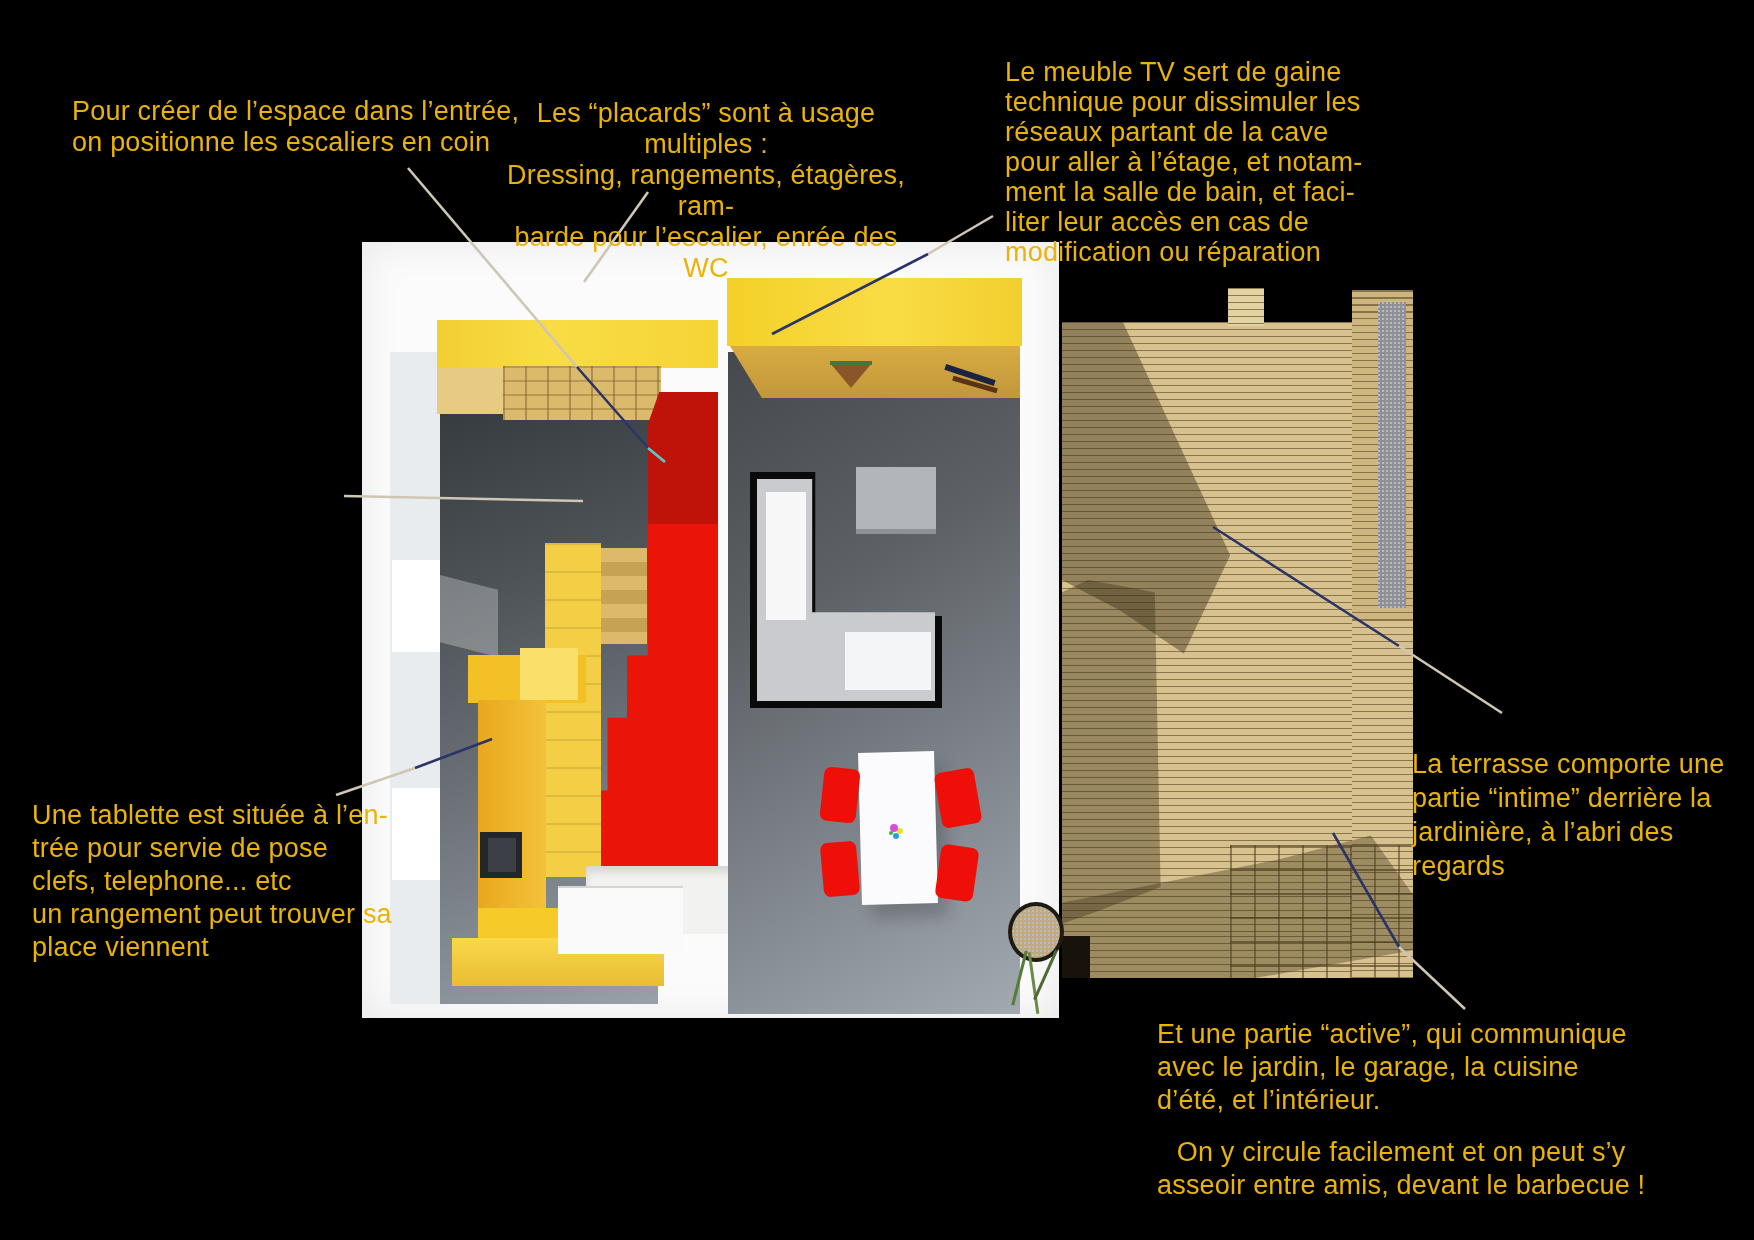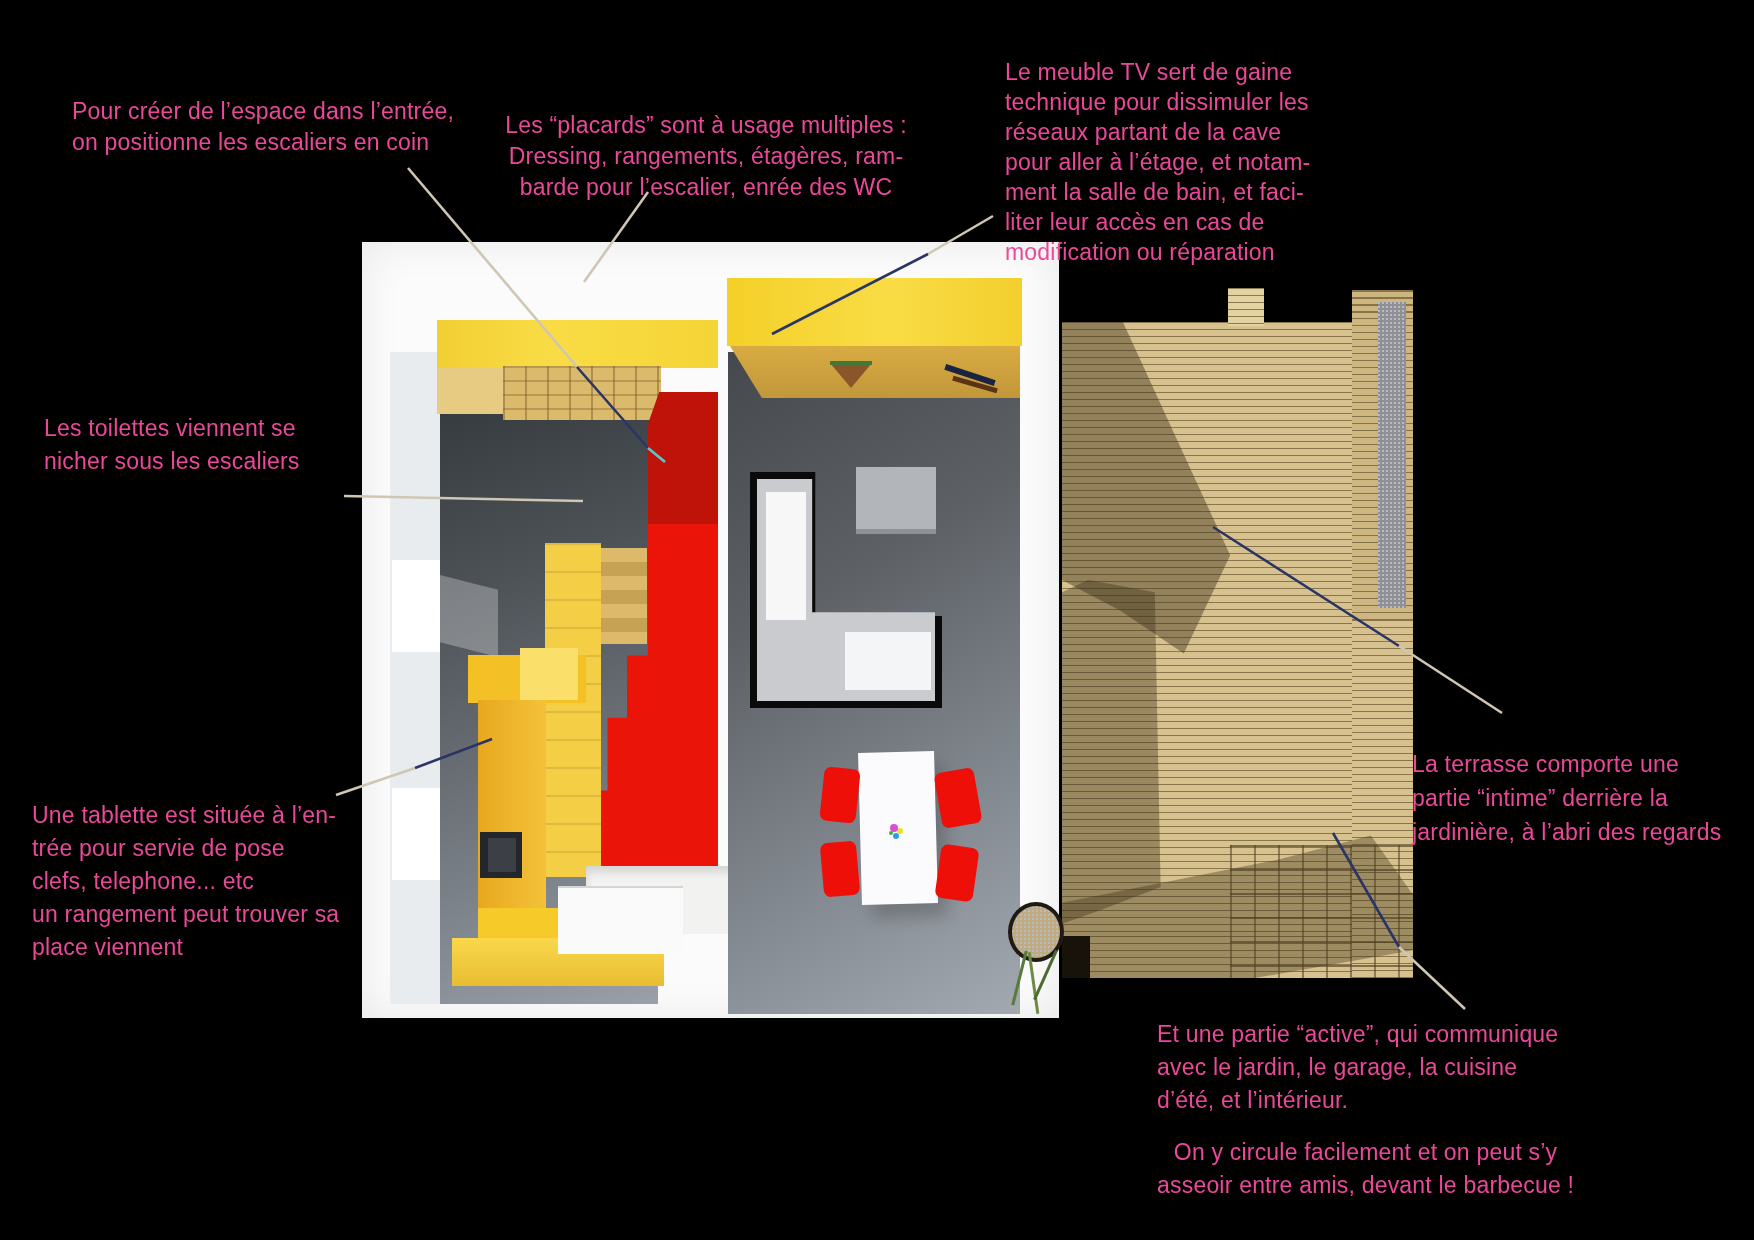--- a/index.html
+++ b/index.html
@@ -1,19 +1,19 @@
 <!DOCTYPE html>
 <html><head>
 <meta charset="utf-8">
 <style>
   html,body{margin:0;padding:0;background:#000;}
   #stage{position:relative;width:1754px;height:1240px;background:#000;overflow:hidden;
          font-family:"Liberation Sans","DejaVu Sans",sans-serif;}
   .abs{position:absolute;}
-  .note{position:absolute;color:#ec4899;font-size:23px;line-height:31px;white-space:pre-line;
+  .note{position:absolute;color:#eab308;font-size:27px;line-height:31px;white-space:pre-line;
         letter-spacing:0.2px;}
   .planks{background-color:#d7c28f;
     background-image:repeating-linear-gradient(180deg,rgba(110,92,52,.75) 0 1.5px,rgba(0,0,0,0) 1.5px 7px);}
   .gravel{background-color:#8e9096;
     background-image:radial-gradient(circle at 1px 1px,#b9bbc0 1px,rgba(0,0,0,0) 1.3px);
     background-size:4px 4px;}
   svg{position:absolute;left:0;top:0;pointer-events:none;}
 </style>
 </head>
 <body>
@@ -142,35 +142,33 @@
     <polyline points="1213,527 1399,646" fill="none" stroke="#2a3566" stroke-width="2.6"></polyline>
     <polyline points="1399,646 1502,713" fill="none" stroke="#cfc6b4" stroke-width="2.6"></polyline>
 
     <polyline points="1333,833 1399,947" fill="none" stroke="#2a3566" stroke-width="2.6"></polyline>
     <polyline points="1399,947 1465,1009" fill="none" stroke="#cfc6b4" stroke-width="2.6"></polyline>
   </svg>
 
   <div class="note" style="left:44px;top:96px;margin-left:28px;">Pour créer de  l’espace dans l’entrée,
 on positionne les escaliers en coin</div>
 
-  <div class="note" style="left:505px;top:110px;text-align:center;width:402px;">Les “placards” sont à usage multiples :
+  <div class="note" style="left:505px;top:98px;text-align:center;width:402px;">Les “placards” sont à usage multiples :
 Dressing, rangements, étagères, ram-
 barde pour l’escalier, enrée des WC</div>
 
   <div class="note" style="left:1005px;top:57px;line-height:30px;">Le meuble TV sert de gaine
 technique pour dissimuler les
 réseaux partant de la cave
 pour aller à l’étage, et notam-
 ment la salle de bain, et faci-
 liter leur accès en cas de
 modification ou réparation</div>
 
 
-  <div class="note" style="left:44px;top:412px;line-height:33px;">Les toilettes viennent se
-nicher sous les escaliers</div>
 
   <div class="note" style="left:32px;top:799px;line-height:33px;">Une tablette est située à l’en-
 trée pour servie de pose
 clefs, telephone... etc
 un rangement peut trouver sa
 place viennent</div>
 
   <div class="note" style="left:1412px;top:747px;line-height:34px;">La terrasse comporte une
 partie “intime” derrière la
 jardinière, à l’abri des regards</div>

